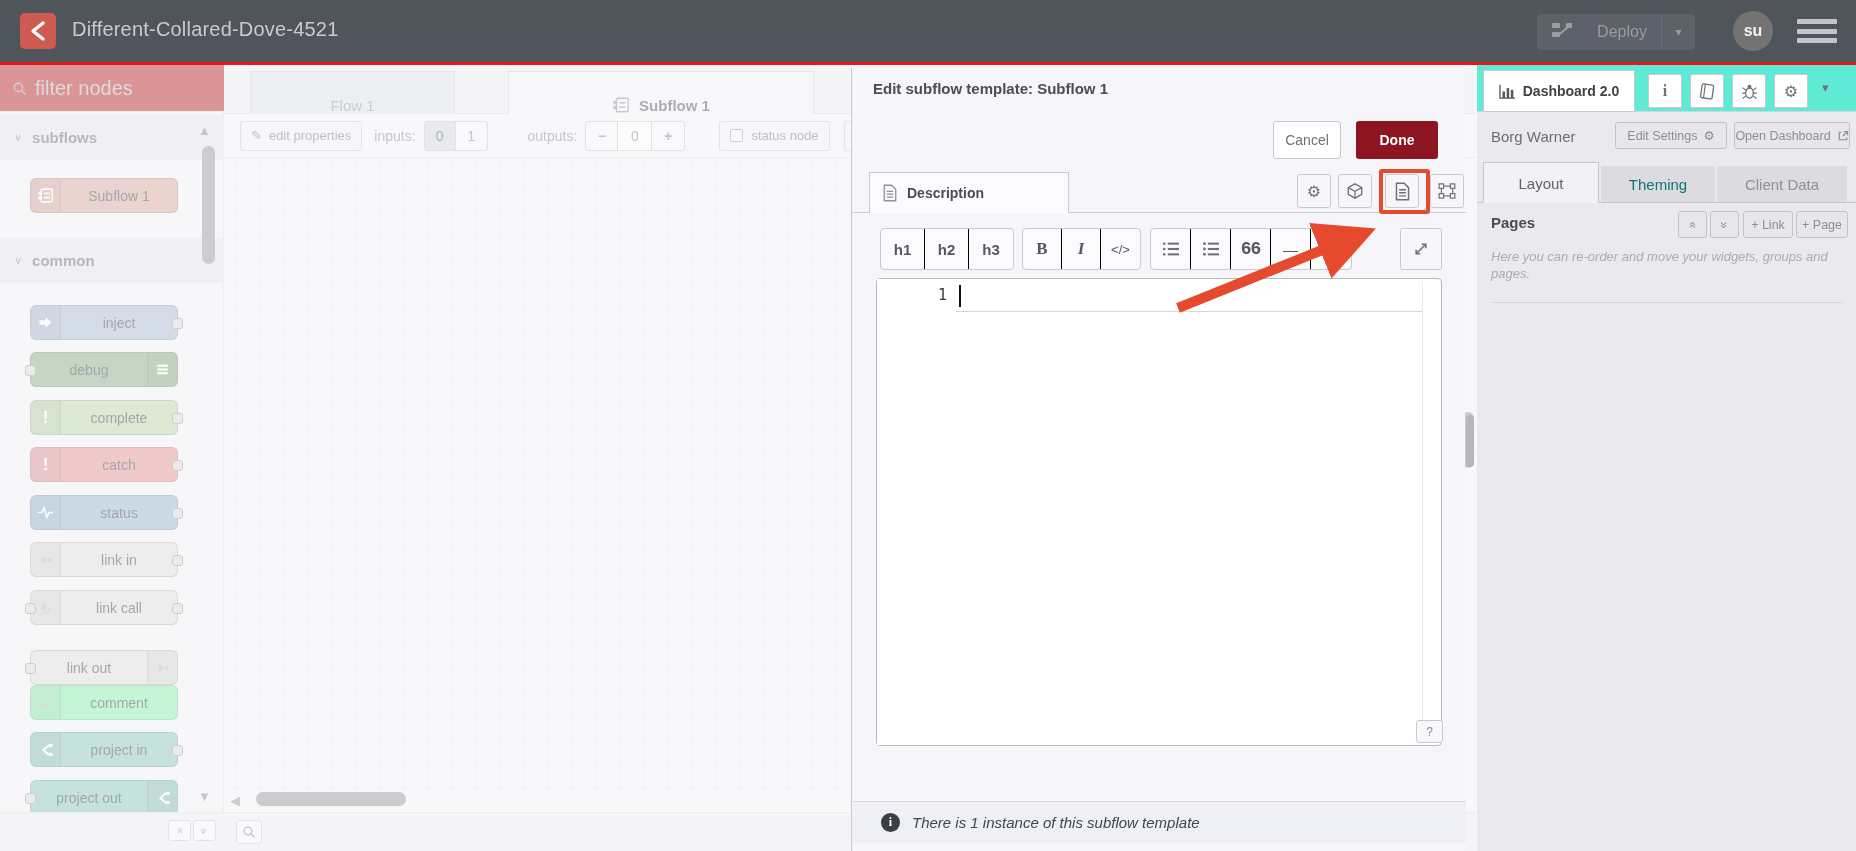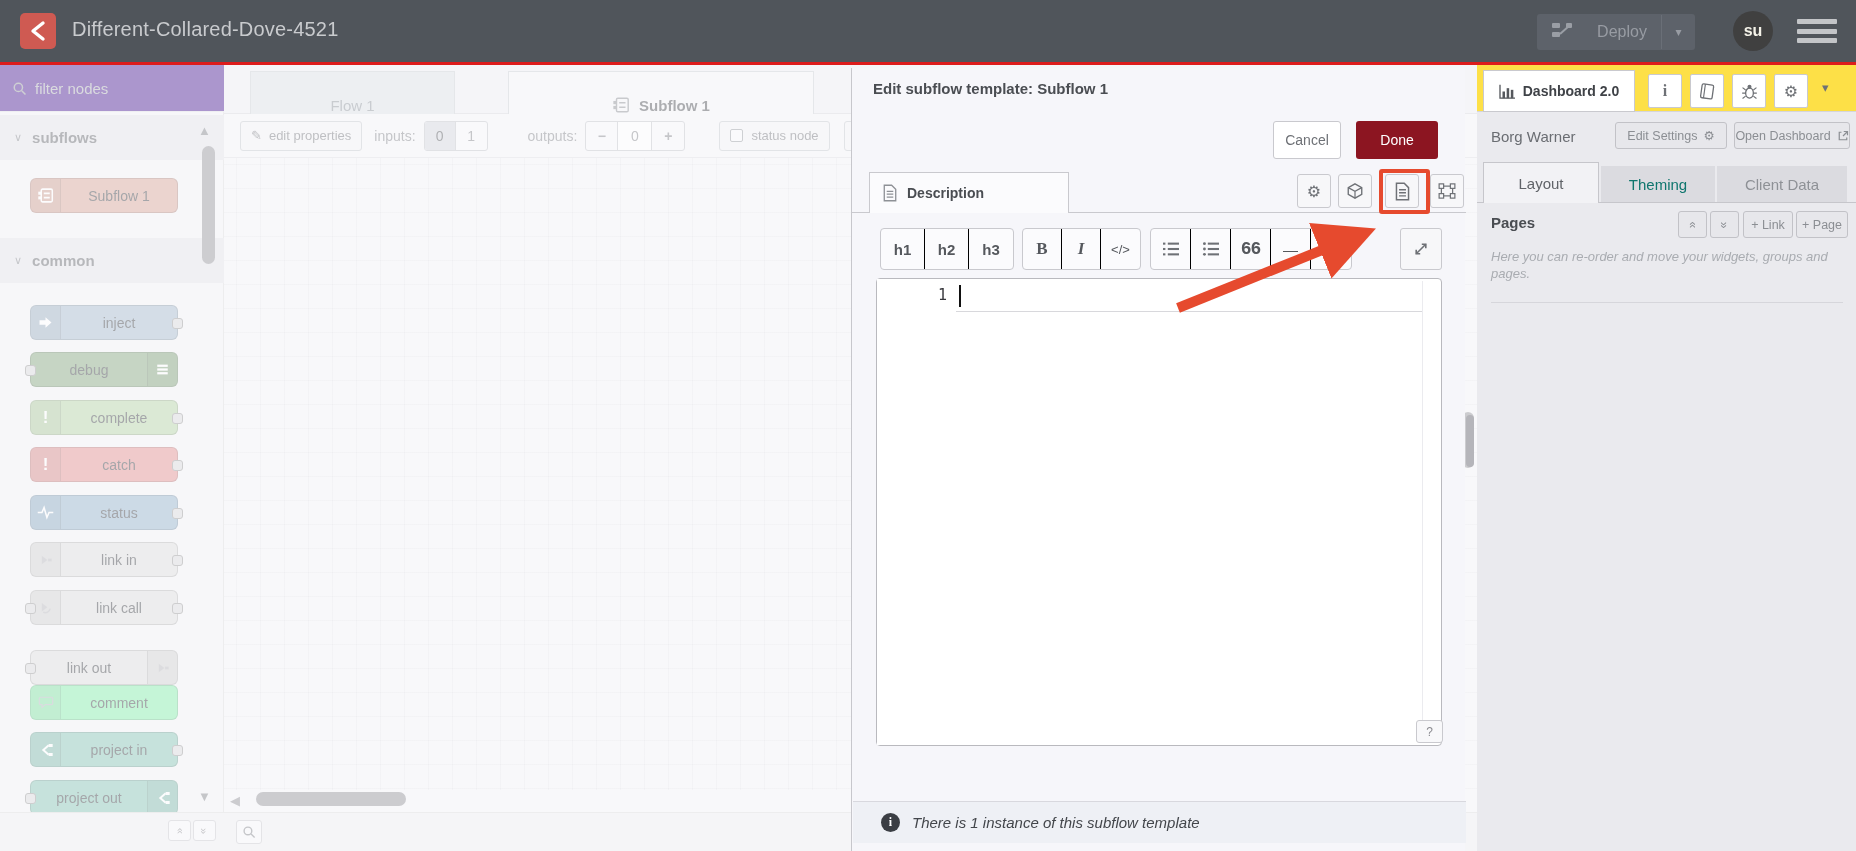--- a/index.html
+++ b/index.html
@@ -19,22 +19,22 @@
   #deploy-btn .dp-label{flex:1;text-align:center}
   #deploy-btn .dp-caret{width:34px;border-left:1px solid #6a6f77;text-align:center;font-size:12px;line-height:34px}
   #avatar{left:1733px;top:11px;width:40px;height:40px;border-radius:50%;
     display:flex;align-items:center;justify-content:center;color:#f4f2e8;font-size:16px;font-weight:bold}
   #menu-btn{left:1797px;top:17px;width:40px;height:28px;display:flex;flex-direction:column;justify-content:space-between;padding:2px 0}
   #menu-btn i{display:block;height:5px;background:#c3c5c8;border-radius:1px}
   #red-line{left:0;top:62px;width:1856px;height:3px;z-index:7}
 
   
   #palette{left:0;top:65px;width:224px;height:786px;background:#f4f4f6;border-right:1px solid #ddd;z-index:1}
-  #filter-box{left:0;top:0;width:224px;height:47px;background:#4c1d95;border-bottom:1px solid #e2e2e6;
-    display:flex;align-items:center;color:#b4b7bc;font-size:15px}
+  #filter-box{left:0;top:0;width:224px;height:47px;background:#b91c1c;border-bottom:1px solid #e2e2e6;
+    display:flex;align-items:center;color:#b4b7bc;font-size:20px}
   #filter-box svg{margin:0 8px 0 12px}
   .pal-cat{left:0;width:224px;height:45px;background:#e5e5e9;display:flex;align-items:center;
     color:#66696e;font-weight:bold;font-size:15px}
   .pal-cat .chev{font-size:11px;color:#85888d;margin:0 10px 0 14px;font-weight:normal}
   .pnode{left:30px;width:148px;height:35px;border:1px solid rgba(0,0,0,.18);border-radius:6px;
     display:flex;align-items:stretch;font-size:14px;color:#3f4247}
   .picon{width:30px;background:rgba(0,0,0,.06);display:flex;align-items:center;justify-content:center;flex:none}
   .picon.l{border-right:1px solid rgba(0,0,0,.12);border-radius:5px 0 0 5px}
   .picon.r{border-left:1px solid rgba(0,0,0,.12);border-radius:0 5px 5px 0}
   .plabel{flex:1;display:flex;align-items:center;justify-content:center}
@@ -71,21 +71,21 @@
   #canvas-footer{left:0;top:747px;width:1253px;height:39px;background:#f0f0f2;border-top:1px solid #ddd}
 
   
   #shade{left:0;top:65px;width:1477px;height:786px;background:rgba(250,250,252,.55);z-index:5}
 
   
   #dialog{left:851px;top:68px;width:614px;height:783px;background:#f6f6fa;border-left:1px solid #c7c7cc;z-index:10}
   #dlg-title{left:21px;top:12px;font-size:15px;font-weight:bold;color:#4a4d52}
   .dlg-btn{height:38px;border-radius:3px;display:flex;align-items:center;justify-content:center;font-size:14px}
   #btn-cancel{left:421px;top:53px;width:68px;background:#fff;border:1px solid #c9c9ce;color:#6e7176}
-  #btn-done{left:504px;top:53px;width:82px;color:#fff;font-weight:normal}
+  #btn-done{left:504px;top:53px;width:82px;color:#fff;font-weight:bold}
   #dlg-tabrow{left:0px;top:144px;width:614px;height:0px;border-bottom:1px solid #c9c9ce}
   #tab-description{left:17px;top:104px;width:200px;height:41px;background:#fbfbfd;border:1px solid #c9c9ce;border-bottom:none;
     display:flex;align-items:center;font-size:14px;font-weight:bold;color:#4a4d52;z-index:2}
   #tab-description svg{margin:0 9px 0 12px}
   .ticon{width:34px;height:34px;border:1px solid #c9c9ce;border-radius:3px;background:#f7f7f9;color:#6e7176;
     display:flex;align-items:center;justify-content:center;top:106px}
   #red-box{left:527px;top:101px;width:51px;height:45px;border:4px solid #e64a2e;border-radius:3px;z-index:3}
   .md-group{top:160px;height:42px;display:flex;border:1px solid #c9c9ce;border-radius:4px;background:#fbfbfd;overflow:hidden}
   .md-group > span{display:flex;align-items:center;justify-content:center;border-right:1px solid #000000;
     color:#55585d;font-weight:bold;font-size:15px}
@@ -100,21 +100,21 @@
   #ed-help{left:564px;top:652px;width:27px;height:23px;font-size:12px}
   #dlg-footer{left:1px;top:733px;width:613px;height:42px;background:#eef0f5;border-top:1px solid #d8d8de;
     display:flex;align-items:center}
   #info-circle{width:19px;height:19px;border-radius:50%;background:#3b3e44;color:#fff;display:flex;align-items:center;
     justify-content:center;font-size:12px;font-weight:bold;font-family:"Liberation Serif",serif;margin:0 12px 0 28px;flex:none}
   #dlg-footer .ftxt{font-style:italic;font-size:15px;color:#43464b}
   #tray-grip{left:1466px;top:415px;width:8px;height:52px;background:#b5b5ba;border-radius:4px;z-index:11}
 
   
   #sidebar{left:1477px;top:65px;width:379px;height:786px;background:#eaeaee;z-index:2}
-  #sb-tabrow{left:0;top:0;width:379px;height:47px;background:#fde047;border-bottom:1px solid #d5d5da}
+  #sb-tabrow{left:0;top:0;width:379px;height:47px;background:#5eead4;border-bottom:1px solid #d5d5da}
   #sb-dash-tab{left:6px;top:5px;width:152px;height:42px;background:#fff;border:1px solid #c9c9ce;
     display:flex;align-items:center;justify-content:center;font-size:14px;font-weight:bold;color:#3f4247}
   #sb-dash-tab svg{margin-right:7px}
   .sb-ico{width:34px;height:34px;border:1px solid #c9c9ce;border-radius:2px;background:#fff;color:#6e7176;
     display:flex;align-items:center;justify-content:center;font-size:16px;top:9px}
   #sb-project{left:14px;top:63px;font-size:15px;color:#6a6d72}
   .sb-btn{height:27px;border:1px solid #c2c2c7;border-radius:3px;background:#e7e7eb;color:#8b8e93;
     font-size:12.5px;display:flex;align-items:center;justify-content:center;top:57px}
   .sb-tab{height:37px;display:flex;align-items:center;justify-content:center;font-size:15px}
   #sb-tab-layout{left:6px;top:97px;width:116px;height:41px;background:#f2f2f5;border:1px solid #c6c6cb;border-bottom:none;color:#606368;z-index:2}
@@ -145,21 +145,21 @@
         <svg width="22" height="18" viewBox="0 0 22 18">
             <rect x="1" y="2" width="8" height="5" rx="1" fill="#9a9ea5"></rect>
             <rect x="1" y="11" width="8" height="5" rx="1" fill="#9a9ea5"></rect>
             <path d="M9 13 L18 5" stroke="#9a9ea5" stroke-width="2"></path>
             <rect x="15" y="2" width="6" height="5" rx="1" fill="#9a9ea5"></rect>
           </svg>
       </span>
       <span class="dp-label">Deploy</span>
       <span class="dp-caret">▾</span>
     </div>
-    <div id="avatar" class="abs" style="background: #404040; align-items: center;">
+    <div id="avatar" class="abs" style="background: #737373; align-items: center;">
       <span>su</span>
     </div>
     <div id="menu-btn" class="abs">
       <i></i>
       <i></i>
       <i></i>
     </div>
   </div>
   <div id="red-line" class="abs" style="background: rgb(220, 28, 28);"></div>
 

